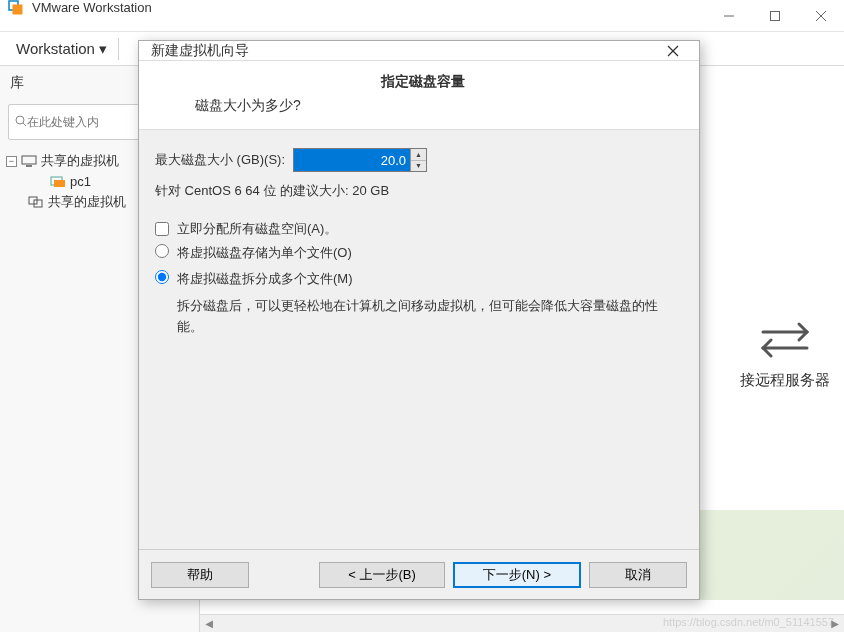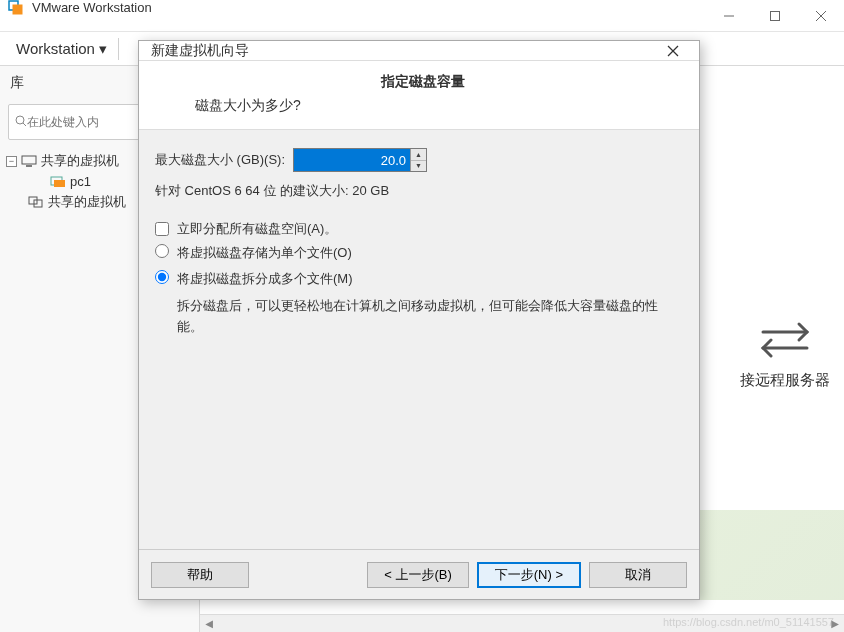--- a/index.html
+++ b/index.html
@@ -62,21 +62,21 @@
 
 .check-row { display: flex; align-items: flex-start; gap: 8px; margin-bottom: 6px; }
 .check-row input[type=checkbox] { margin-top: 2px; width: 14px; height: 14px; }
 .desc { margin-left: 22px; margin-bottom: 20px; line-height: 1.6; color: #333; }
 
 .radio-row { display: flex; align-items: flex-start; gap: 8px; margin-bottom: 8px; margin-left: 0; }
 .radio-row input[type=radio] { width: 14px; height: 14px; }
 
 .dialog-footer { height: 50px; border-top: 1px solid #ccc; background: #f0f0f0; display: flex; align-items: center; padding: 0 12px; gap: 8px; }
 .dialog-footer .spacer { flex: 1; }
-.btn { min-width: 98px; height: 26px; border: 1px solid #adadad; background: #e1e1e1; font-size: 13px; cursor: pointer; padding: 0 16px; }
+.btn { min-width: 98px; height: 26px; border: 1px solid #adadad; background: #e1e1e1; font-size: 13px; cursor: pointer; padding: 0 28px; }
 .btn.primary { border: 2px solid #0078d7; background: #e5f1fb; }
 
 .watermark { position: absolute; right: 10px; bottom: 4px; font-size: 11px; color: rgba(150,150,150,0.35); pointer-events: none; }
 </style>
 </head>
 <body>
 
 <div class="titlebar">
   <span class="logo">
     <svg width="16" height="16" viewBox="0 0 16 16">

